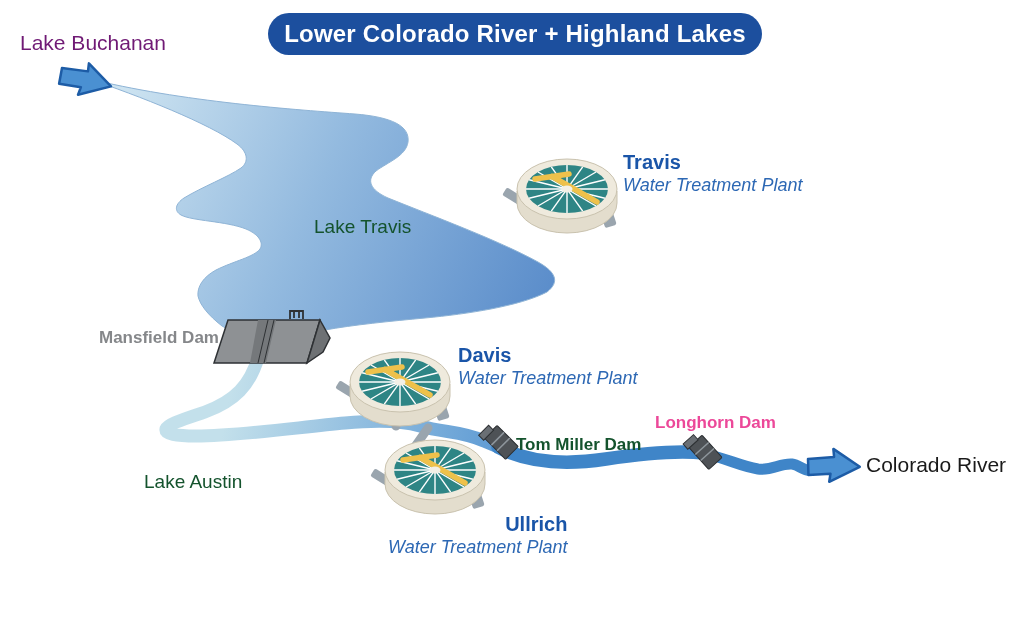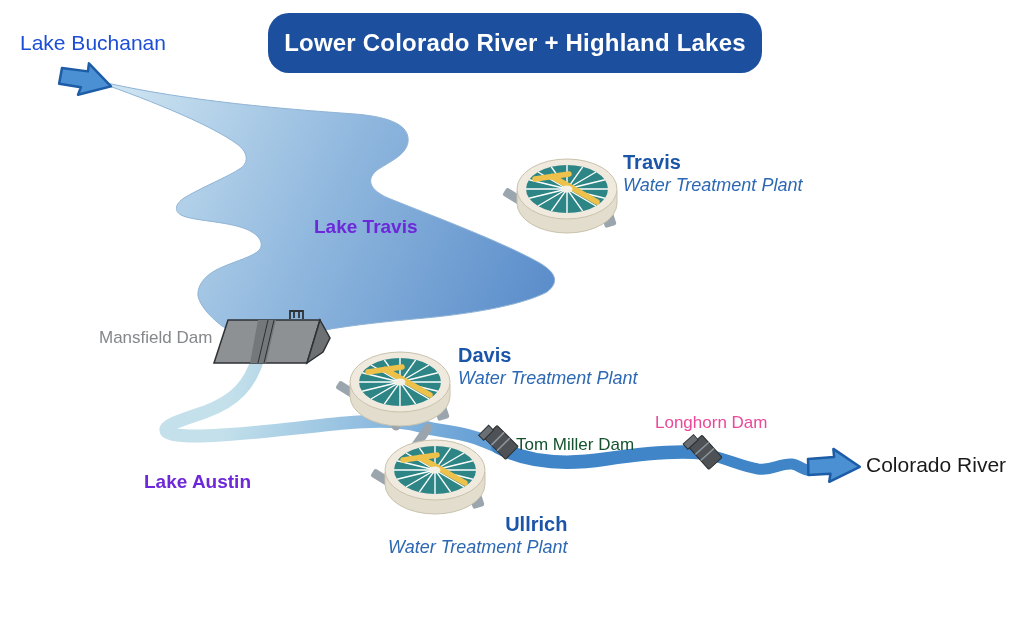--- a/index.html
+++ b/index.html
@@ -3,27 +3,27 @@
 <meta charset="utf-8">
 <style>
   html,body{margin:0;padding:0;background:#ffffff;}
   .stage{
     position:relative;width:1024px;height:622px;background:#ffffff;
     overflow:hidden;font-family:"Liberation Sans",sans-serif;
   }
   .stage svg{position:absolute;left:0;top:0;}
   .lbl{position:absolute;white-space:nowrap;line-height:1.15;}
   .lbl.black{color:#1a1a1a;font-size:21px;}
-  .lbl.black-bold{color:#6d28d9;font-size:19px;font-weight:bold;}
-  .lbl.gray-bold{color:#85878a;font-size:17px;font-weight:normal;}
+  .lbl.black-bold{color:#14532d;font-size:19px;font-weight:normal;}
+  .lbl.gray-bold{color:#85878a;font-size:17px;font-weight:bold;}
   .plant-label{position:absolute;white-space:nowrap;}
   .plant-label .pname{color:#1a55a8;font-size:20px;font-weight:bold;line-height:1.15;}
   .plant-label .psub{color:#2d68b4;font-size:18px;line-height:1.25;font-style:italic;}
   .banner{
-    position:absolute;left:268px;top:13px;width:494px;height:60px;
+    position:absolute;left:268px;top:13px;width:494px;height:42px;
     background:#1c4f9e;border-radius:21px;color:#ffffff;
     font-size:24px;font-weight:bold;display:flex;align-items:center;justify-content:center;
     letter-spacing:0.2px;
   }
 </style>
 </head>
 <body>
 
 <div class="stage">
 
@@ -122,21 +122,21 @@
     <use href="#clarifier" transform="translate(567,187)"></use>
     <use href="#clarifier" transform="translate(400,380)"></use>
     <use href="#clarifier" transform="translate(435,468)"></use>
 
     <path transform="translate(62,68) rotate(14)" d="M0,0 L26,-3 L25,-11 L52,6 L22,22 L23,14 L1,16 Z" fill="#4a90d2" stroke="#1d5ca6" stroke-width="2.5" stroke-linejoin="round"></path>
     <path transform="translate(808,459) rotate(2)" d="M0,0 L26,-3 L25,-11 L52,6 L22,22 L23,14 L1,16 Z" fill="#4a90d2" stroke="#1d5ca6" stroke-width="2.5" stroke-linejoin="round"></path>
   </svg>
 
   <div class="banner" style="background: rgb(28, 79, 158);">Lower Colorado River + Highland Lakes</div>
 
-  <div class="lbl black" style="left: 20px; top: 31px; color: #1d4ed8;">Lake Buchanan</div>
+  <div class="lbl black" style="left: 20px; top: 31px; color: #701a75;">Lake Buchanan</div>
 
   <div class="lbl black-bold" style="left:314px;top:216px;">Lake Travis</div>
 
   <div class="lbl gray-bold" style="left: 99px; top: 328px; color: rgb(133, 135, 138);">Mansfield Dam</div>
 
   <div class="lbl black-bold" style="left:144px;top:435px;margin-top:36px;">Lake Austin</div>
 
   <div class="lbl gray-bold" style="left: 516px; top: 435px; color: #14532d;">Tom Miller Dam</div>
 
   <div class="lbl gray-bold" style="left: 655px; top: 413px; color: #ec4899;">Longhorn Dam</div>

